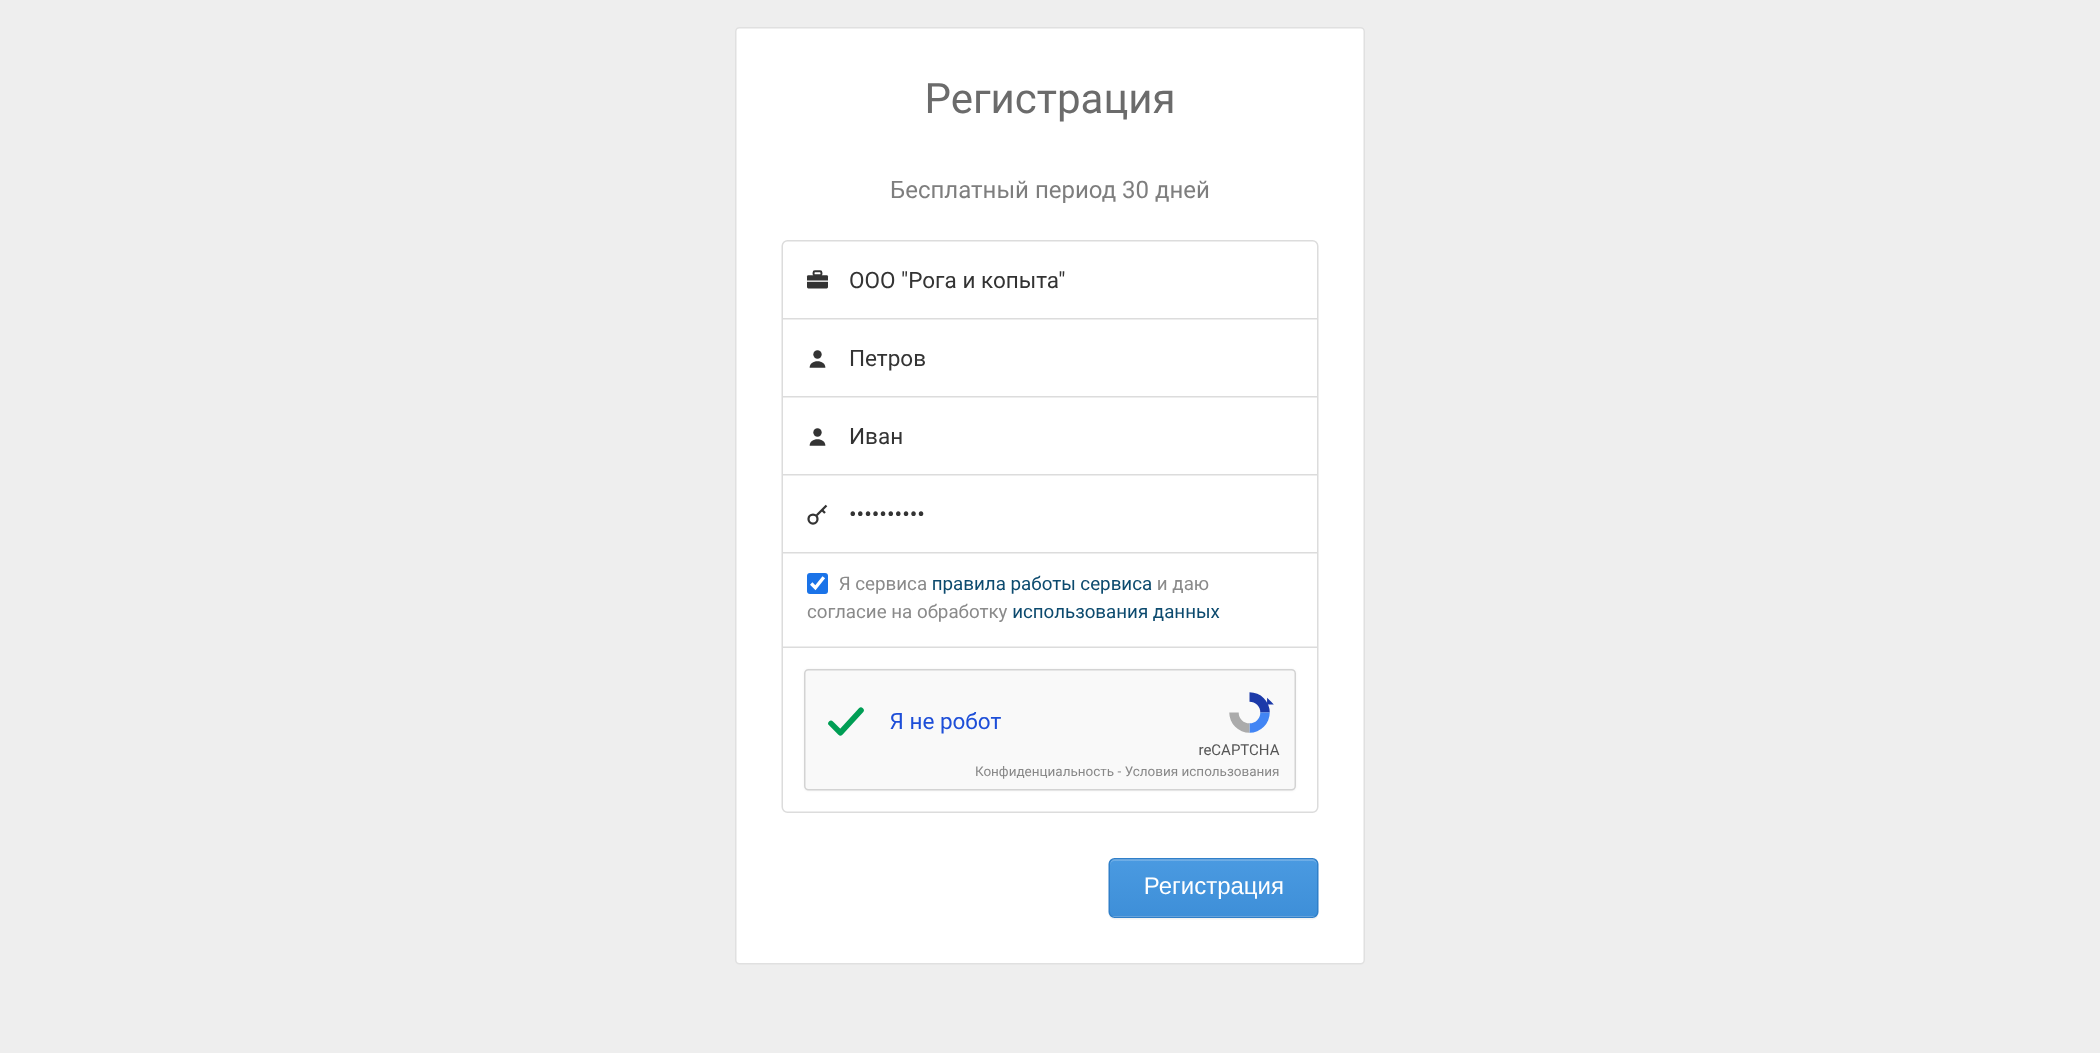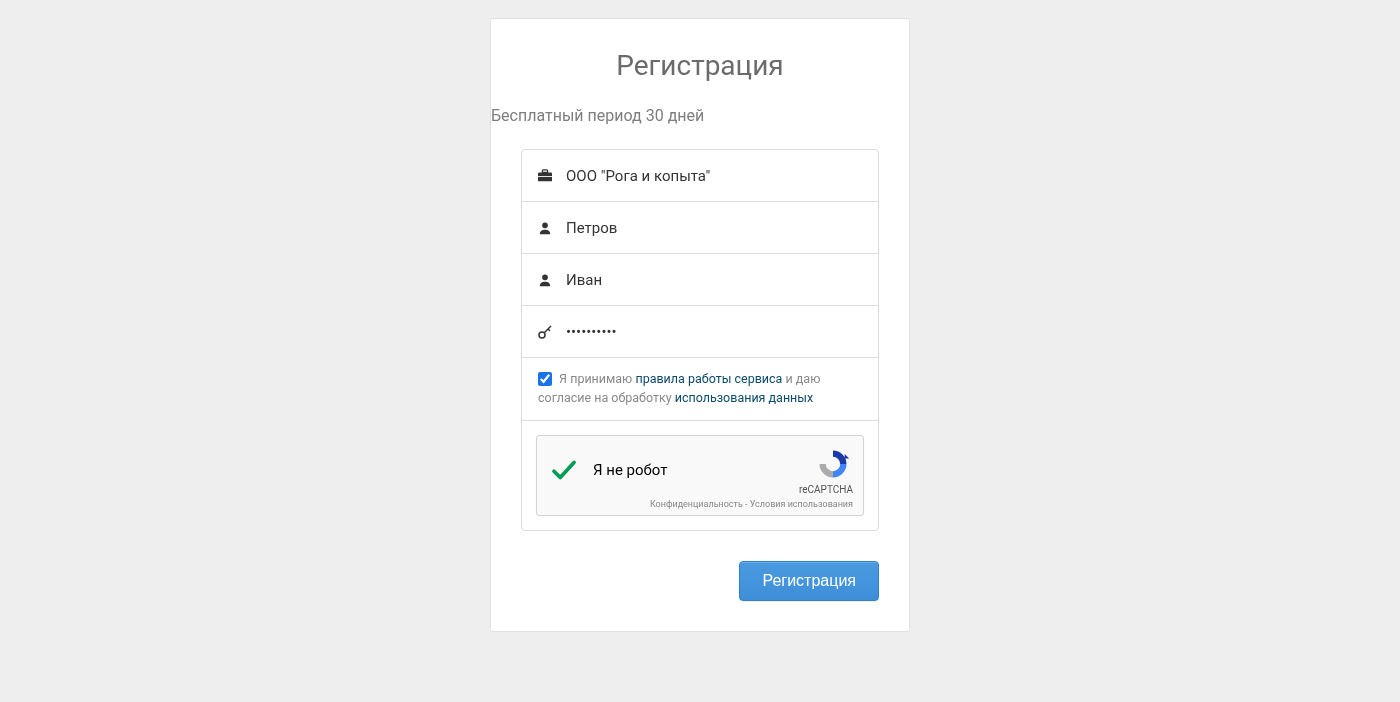--- a/index.html
+++ b/index.html
@@ -21,24 +21,24 @@
     padding-bottom: 30px;
   }
   .title {
     text-align: center;
     font-size: 28px;
     font-weight: 400;
     color: #6b6b6b;
     margin-top: 30px;
   }
   .subtitle {
-    text-align: left;
+    text-align: center;
     font-size: 16px;
     color: #7e7e7e;
-    margin-top: 24px;
+    margin-top: 35px;
     margin-bottom: 24px;
   }
   .form-group {
     border: 1px solid #dcdcdc;
     border-radius: 4px;
     margin: 0 30px;
   }
   .form-row {
     display: flex;
     align-items: center;
@@ -113,21 +113,21 @@
   }
   .recaptcha-check {
     width: 30px;
     height: 30px;
     display: flex;
     align-items: center;
     justify-content: center;
   }
   .recaptcha-label {
     font-size: 15px;
-    color: #000000;
+    color: #1d4ed8;
   }
   .recaptcha-right {
     text-align: right;
   }
   .recaptcha-logo {
     width: 36px;
     height: 36px;
     margin-left: auto;
     margin-right: 2px;
     display:block;
@@ -208,21 +208,21 @@
             <circle cx="5" cy="11" r="3"></circle>
             <line x1="7.5" y1="8.5" x2="14" y2="2"></line>
             <line x1="11" y1="5" x2="13" y2="7"></line>
           </svg>
       </span>
       <input class="field-input" type="text" value="••••••••••" style="">
     </div>
 
     <div class="form-row consent">
       <input type="checkbox" checked="" style="">
-      <span>Я принимаю </span><span class="link">правила работы сервиса</span><span> и даю согласие на обработку </span><span class="link">использования данных</span>
+      <span>Я сервиса </span><span class="link">правила работы сервиса</span><span> и даю согласие на обработку </span><span class="link">использования данных</span>
     </div>
 
     <div class="form-row recaptcha-row">
       <div class="recaptcha">
         <div class="recaptcha-main">
           <div class="recaptcha-left">
             <span class="recaptcha-check">
               <svg viewBox="0 0 24 24" width="30" height="30" fill="none" stroke="#009e55" stroke-width="3" stroke-linecap="round" stroke-linejoin="round">
                   <polyline points="4 13 9 18 20 6"></polyline>
                 </svg>

